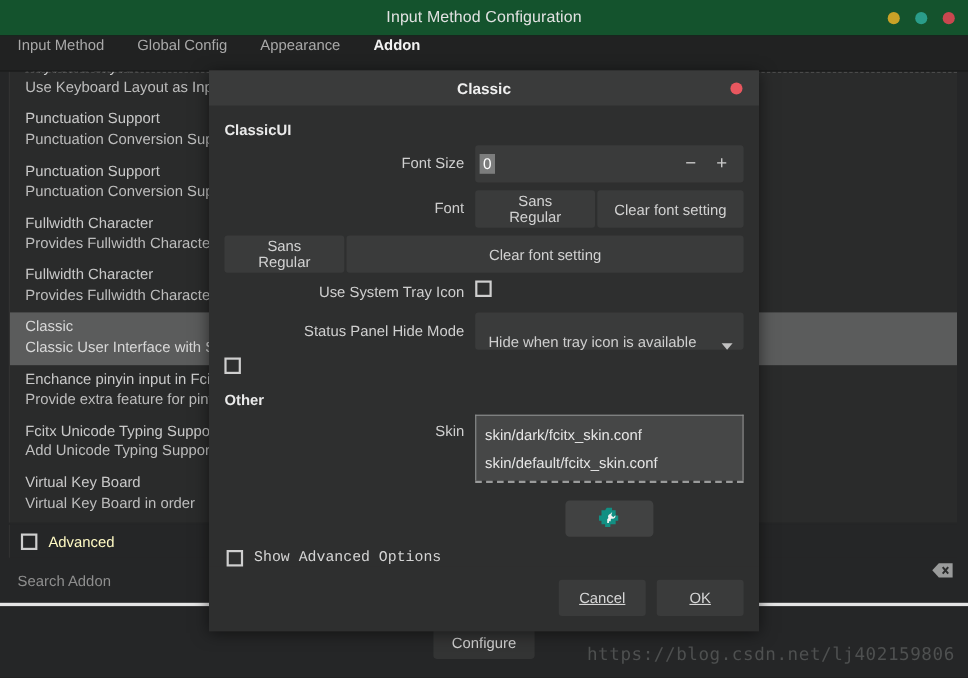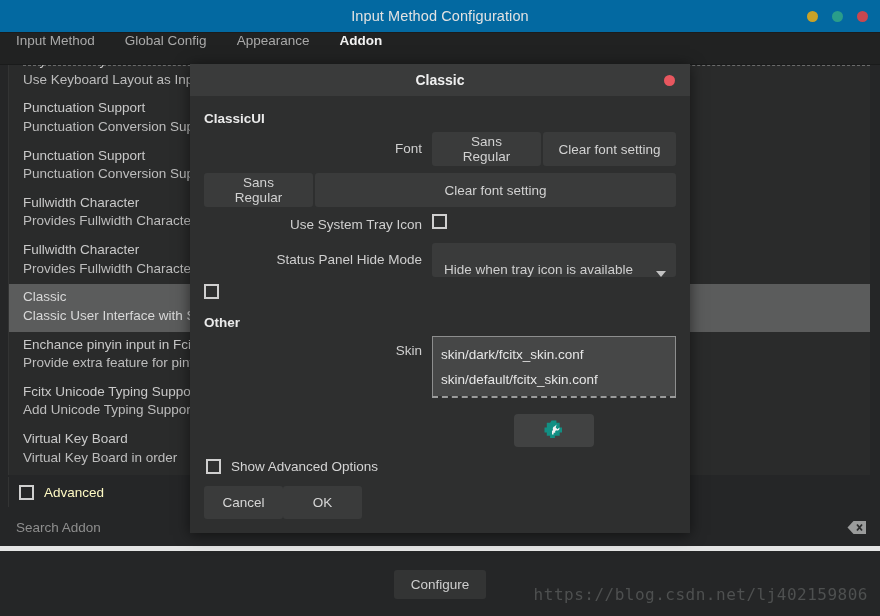--- a/index.html
+++ b/index.html
@@ -22,21 +22,21 @@
     position: absolute;
     inset: 0;
     background: #252627;
     display: flex;
     flex-direction: column;
   }
 
   
   #titlebar {
     height: 32px;
-    background: #0369a1;
+    background: #14532d;
     border-bottom: 1px solid #1b1c1c;
     display: flex;
     align-items: center;
     justify-content: center;
     position: relative;
     flex: 0 0 auto;
   }
   #titlebar .title {
     font-size: 14.5px;
     color: #e2e2e2;
@@ -164,24 +164,23 @@
   }
 
   
   #search-row {
     position: absolute;
     left: 0;
     top: 444px;
     right: 0;
     height: 42px;
     display: flex;
-    align-items: center;
     padding: 0 12px 0 16px;
     box-sizing: border-box;
-    border-bottom: 5px solid #e5e5e5;
+    border-bottom: 3px solid #e5e5e5;
   }
   #search-input {
     flex: 1 1 auto;
     background: transparent;
     border: none;
     outline: none;
     font-family: "Liberation Sans", sans-serif;
     font-size: 13.5px;
     color: #cccccc;
     padding: 0;
@@ -410,31 +409,35 @@
     justify-content: center;
     cursor: pointer;
   }
 
   
   #show-advanced-row {
     display: flex;
     align-items: flex-start;
     margin: 12px 0 0 0;
     padding-left: 2px;
+    font-family: Liberation Mono, monospace;
   }
   #show-advanced-row .lbl {
     margin-left: 10px;
     font-size: 13.5px;
     color: #d4d4d4;
   }
 
   
   #dialog-footer {
     display: flex;
+    justify-content: flex-end;
+    gap: 10px;
     padding: 12px 14px 14px 14px;
+    text-decoration: underline;
   }
   .dlg-btn {
     min-width: 79px;
     height: 33px;
     background: #3a3b3b;
     border: none;
     border-radius: 3px;
     color: #d6d6d6;
     font-family: "Liberation Sans", sans-serif;
     font-size: 13.5px;
@@ -531,20 +534,30 @@
 
   <div id="dialog-titlebar">
     <div class="title">Classic</div>
     <span id="dialog-close" style="background:#e8575f"></span>
   </div>
 
   <div id="dialog-body">
 
     <div class="group-title">ClassicUI</div>
 
+    <div class="form-row">
+      <div class="flabel">Font Size</div>
+      <div class="fctl">
+        <div class="spinbox">
+          <div class="value"><span>0</span></div>
+          <div class="spin-btn">−</div>
+          <div class="spin-btn">+</div>
+        </div>
+      </div>
+    </div>
 
     <div class="form-row">
       <div class="flabel">Font</div>
       <div class="fctl">
         <button class="pbtn font-name">Sans Regular</button>
         <button class="pbtn font-clear">Clear font setting</button>
       </div>
     </div>
 
     <div class="form-row">

